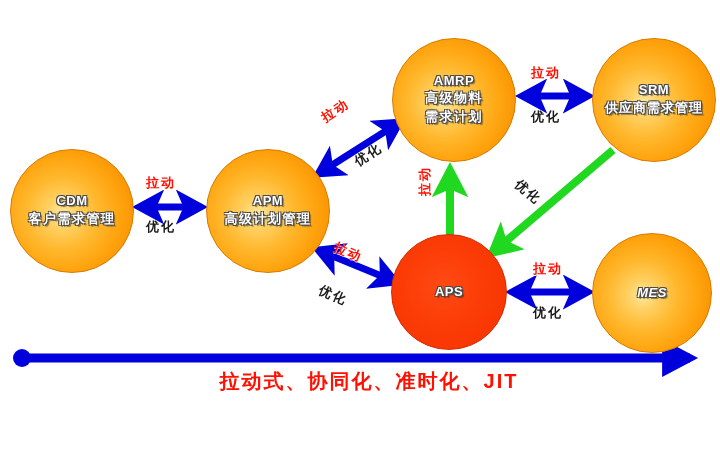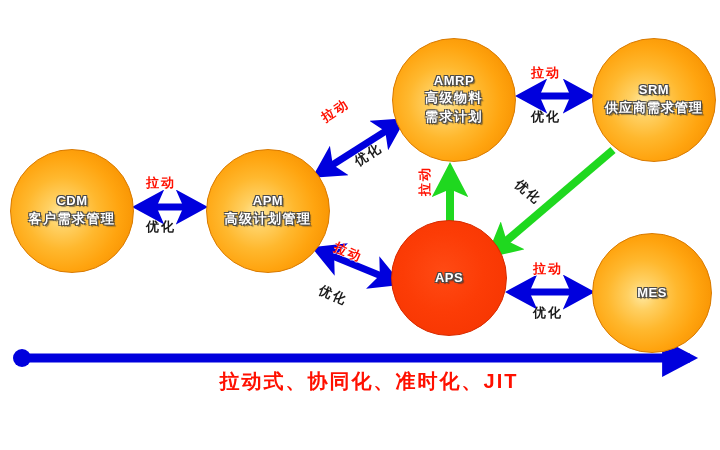--- a/index.html
+++ b/index.html
@@ -159,25 +159,25 @@
     <div class="node-title">SRM</div>
     <div class="node-sub" style="letter-spacing:1px;">供应商需求管理</div>
   </div>
 
   <div class="node node-orange" style="left:392px; top:38px; width:124px; height:124px;">
     <div class="node-title">AMRP</div>
     <div class="node-sub">高级物料</div>
     <div class="node-sub">需求计划</div>
   </div>
 
-  <div class="node node-red" style="left:391px; top:220px; width:116px; height:116px;">
+  <div class="node node-red" style="left:391px; top:234px; width:116px; height:116px;">
     <div class="node-title">APS</div>
   </div>
 
-  <div class="node node-orange" style="left:592px; top:233px; width:120px; height:120px;">
+  <div class="node node-orange" style="left:592px; top:233px; width:120px; height:120px;font-style:italic;">
     <div class="node-title">MES</div>
   </div>
 
   <div class="edge-label lbl-red" style="left:146px; top:176px;">拉动</div>
   <div class="edge-label lbl-black" style="left:146px; top:220px;">优化</div>
 
   <div class="edge-label lbl-red" style="left:319px; top:113px; transform:rotate(-33deg); transform-origin:left top;">拉动</div>
   <div class="edge-label lbl-black" style="left:352px; top:157px; transform:rotate(-33deg); transform-origin:left top;">优化</div>
 
   <div class="edge-label lbl-red" style="left:531px; top:66px;">拉动</div>

